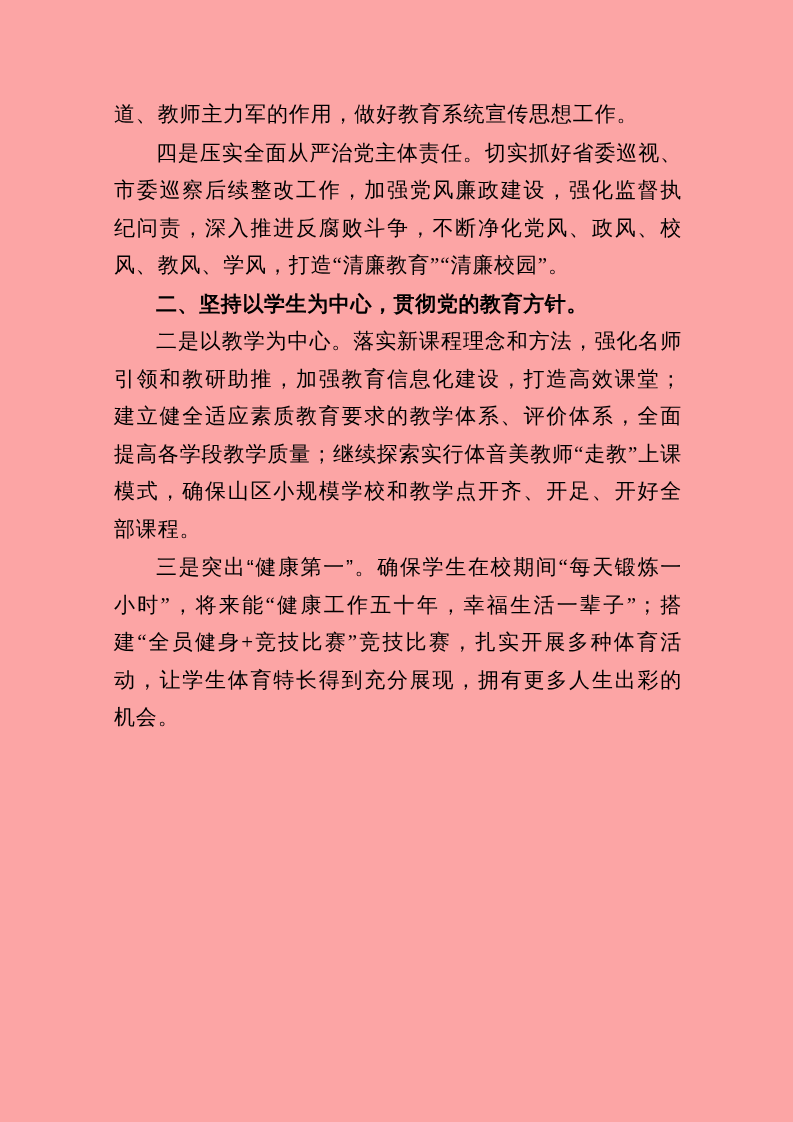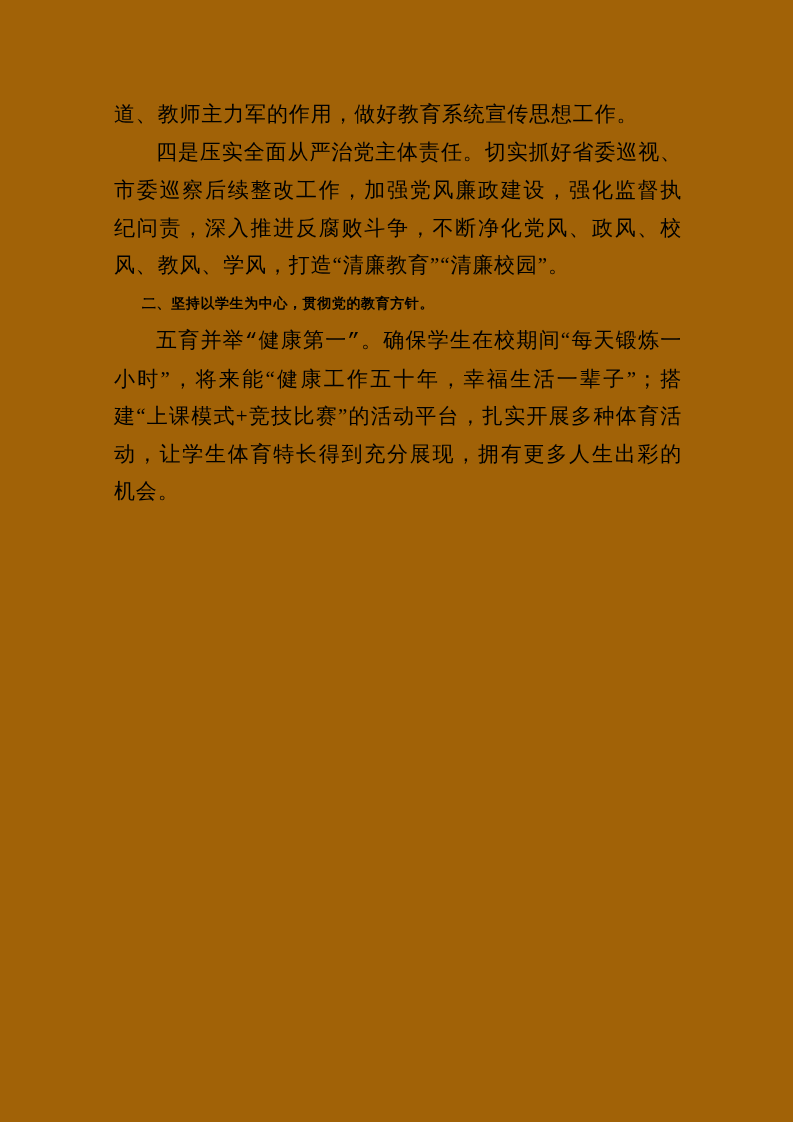--- a/index.html
+++ b/index.html
@@ -6,59 +6,60 @@
     margin: 0;
     padding: 0;
     background: #ffffff;
   }
   .page {
     position: relative;
     width: 793px;
     height: 1122px;
     box-sizing: border-box;
     padding: 96px 111px 0 114px;
-    background: #a16207;
+    background: #fca5a5;
     color: #000000;
     font-family: "Liberation Serif", "DejaVu Serif", serif;
     font-size: 21px;
     line-height: 37.5px;
     overflow: hidden;
   }
   .para {
     margin: 0;
     text-align: justify;
     letter-spacing: 0.85px;
   }
   .para.indent {
     text-indent: 2em;
   }
   .kaiti {
     
-    font-family: Liberation Mono, monospace;
+    font-family: Liberation Sans, sans-serif;
   }
   .heading {
     margin: 0;
     text-indent: 2em;
     font-family: "Liberation Sans", "DejaVu Sans", sans-serif;
     font-weight: bold;
-    font-size: 14px;
+    font-size: 21px;
     line-height: 37.5px;
     letter-spacing: 0.6px;
     text-align: justify;
   }
 </style>
 </head>
 <body>
 
 <div class="page">
 
   <p class="para"><span>道、教师主力军的作用，做好教育系统宣传思想工作。</span></p>
 
   <p class="para indent"><span class="kaiti">四是压实全面从严治党主体责任。</span><span>切实抓好省委巡视、市委巡察后续整改工作，加强党风廉政建设，强化监督执纪问责，深入推进反腐败斗争，不断净化党风、政风、校风、教风、学风，打造“清廉教育”“清廉校园”。</span></p>
 
   <h2 class="heading"><span>二、坚持以学生为中心，贯彻党的教育方针。</span></h2>
 
 
 
+  <p class="para indent"><span class="kaiti">二是以教学为中心。</span><span>落实新课程理念和方法，强化名师引领和教研助推，加强教育信息化建设，打造高效课堂；建立健全适应素质教育要求的教学体系、评价体系，全面提高各学段教学质量；继续探索实行体音美教师“走教”上课模式，确保山区小规模学校和教学点开齐、开足、开好全部课程。</span></p>
 
-  <p class="para indent"><span class="kaiti">五育并举“健康第一”。</span><span>确保学生在校期间“每天锻炼一小时”，将来能“健康工作五十年，幸福生活一辈子”；搭建“上课模式+竞技比赛”的活动平台，扎实开展多种体育活动，让学生体育特长得到充分展现，拥有更多人生出彩的机会。</span></p>
+  <p class="para indent"><span class="kaiti">三是突出“健康第一”。</span><span>确保学生在校期间“每天锻炼一小时”，将来能“健康工作五十年，幸福生活一辈子”；搭建“全员健身+竞技比赛”竞技比赛，扎实开展多种体育活动，让学生体育特长得到充分展现，拥有更多人生出彩的机会。</span></p>
 
 </div>
 
 </body></html>

